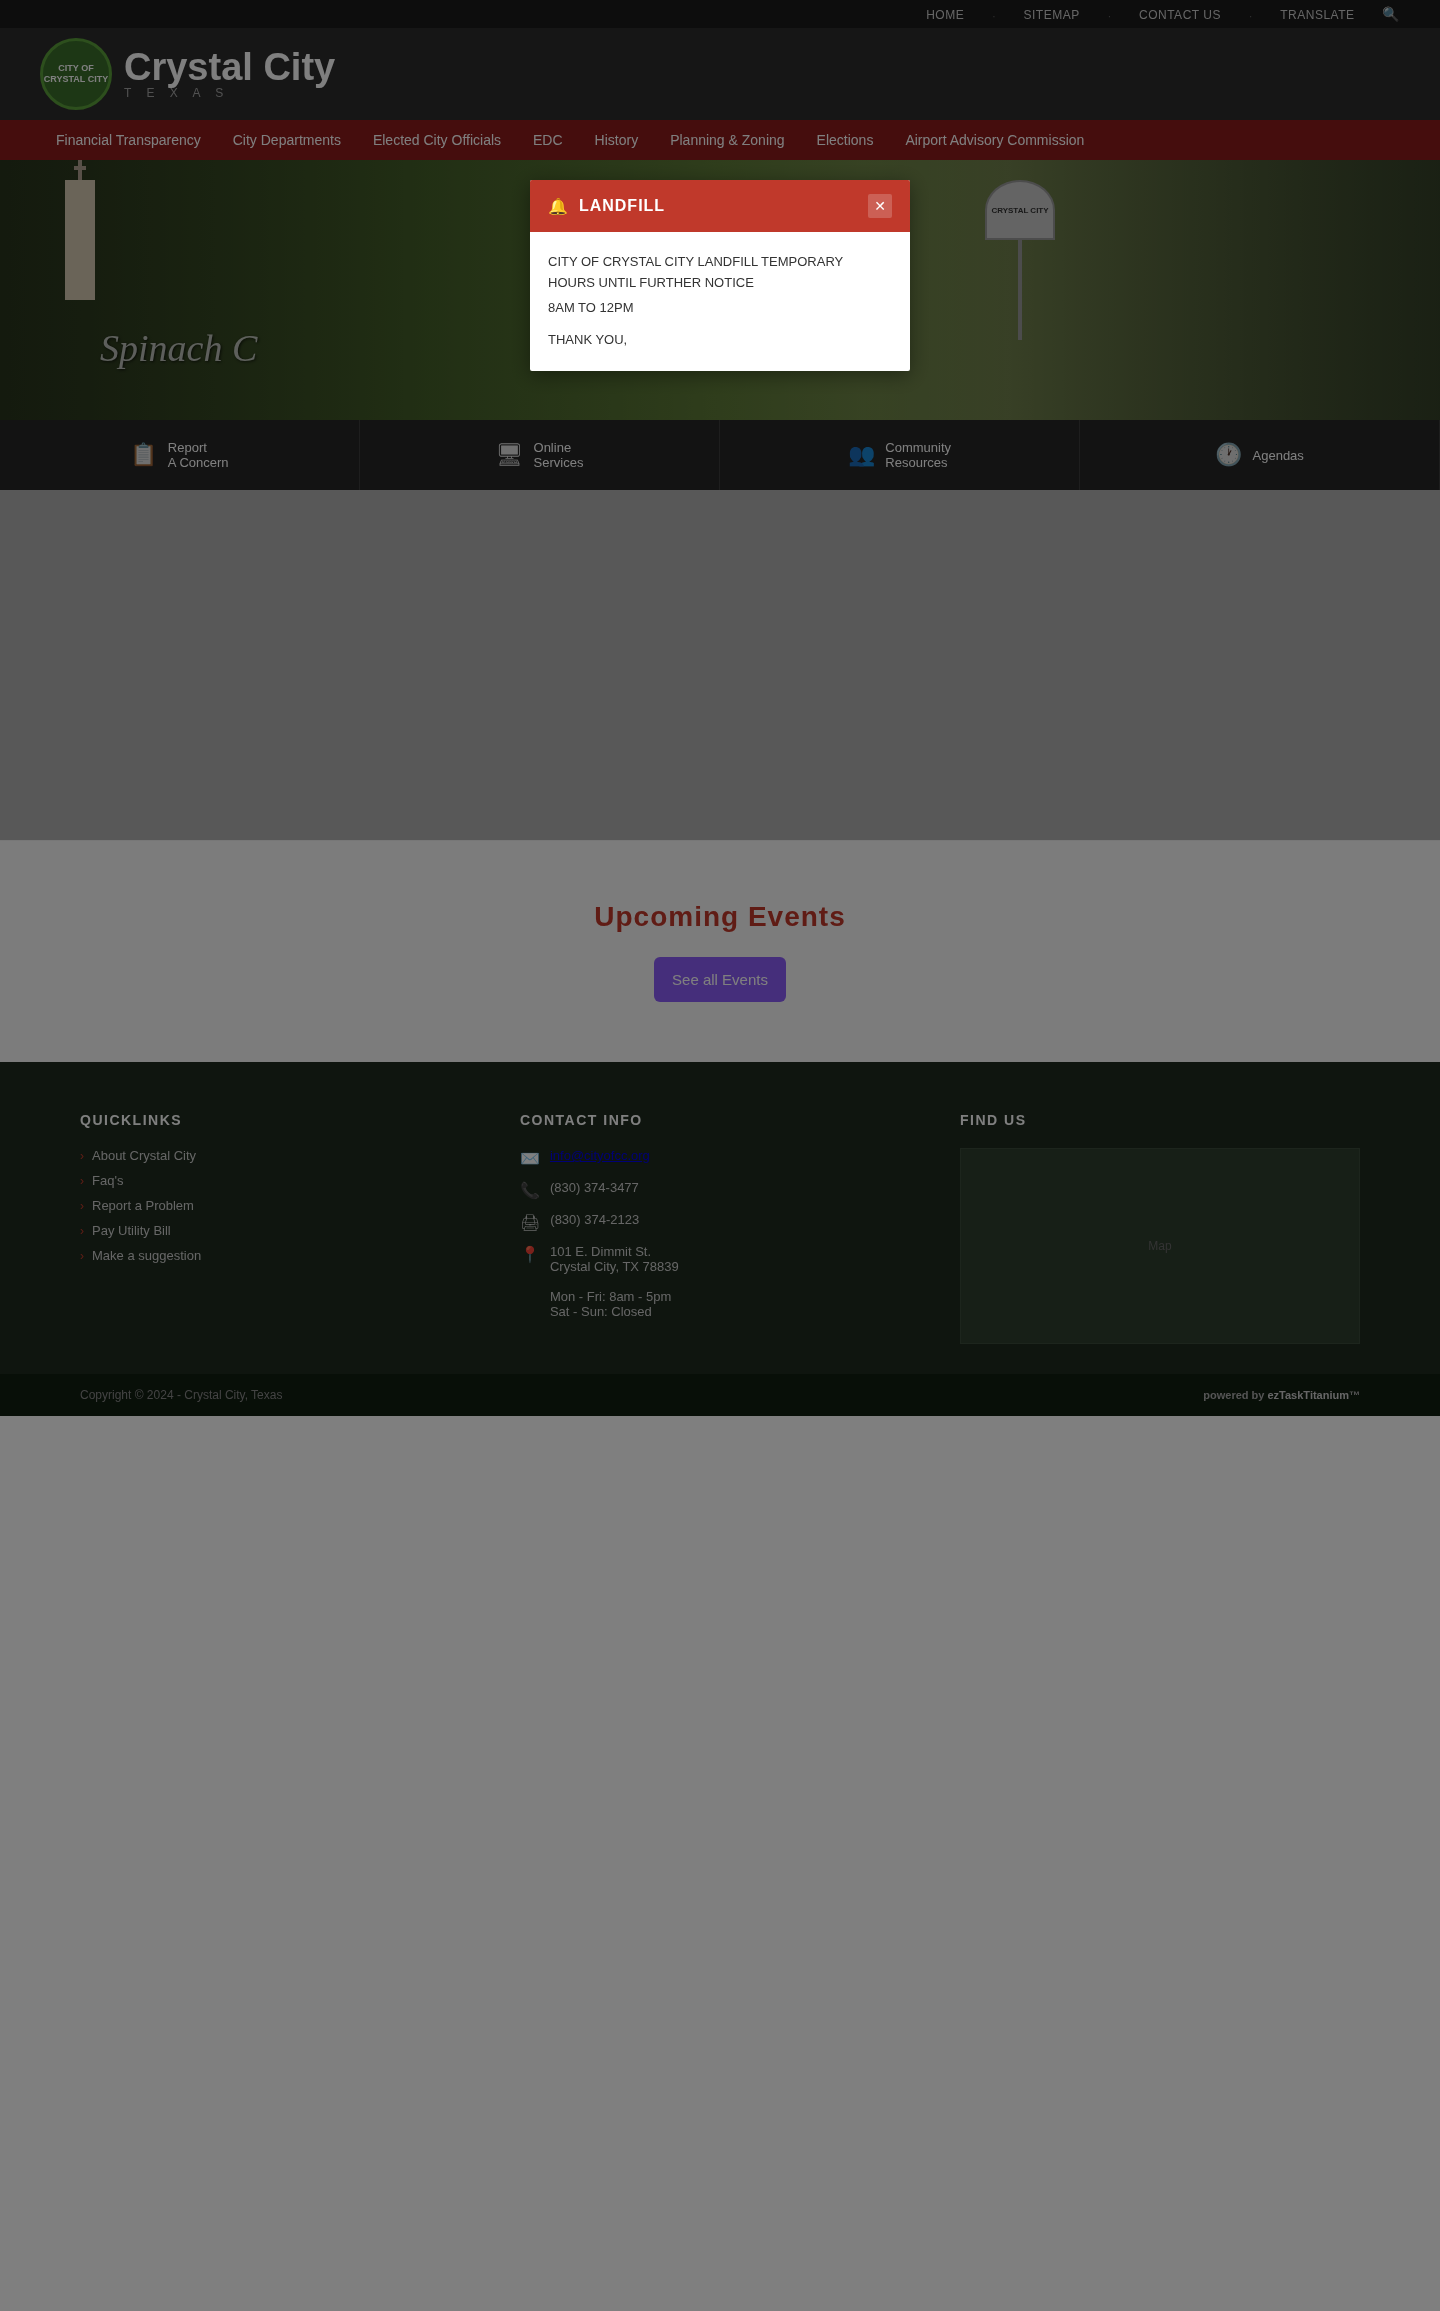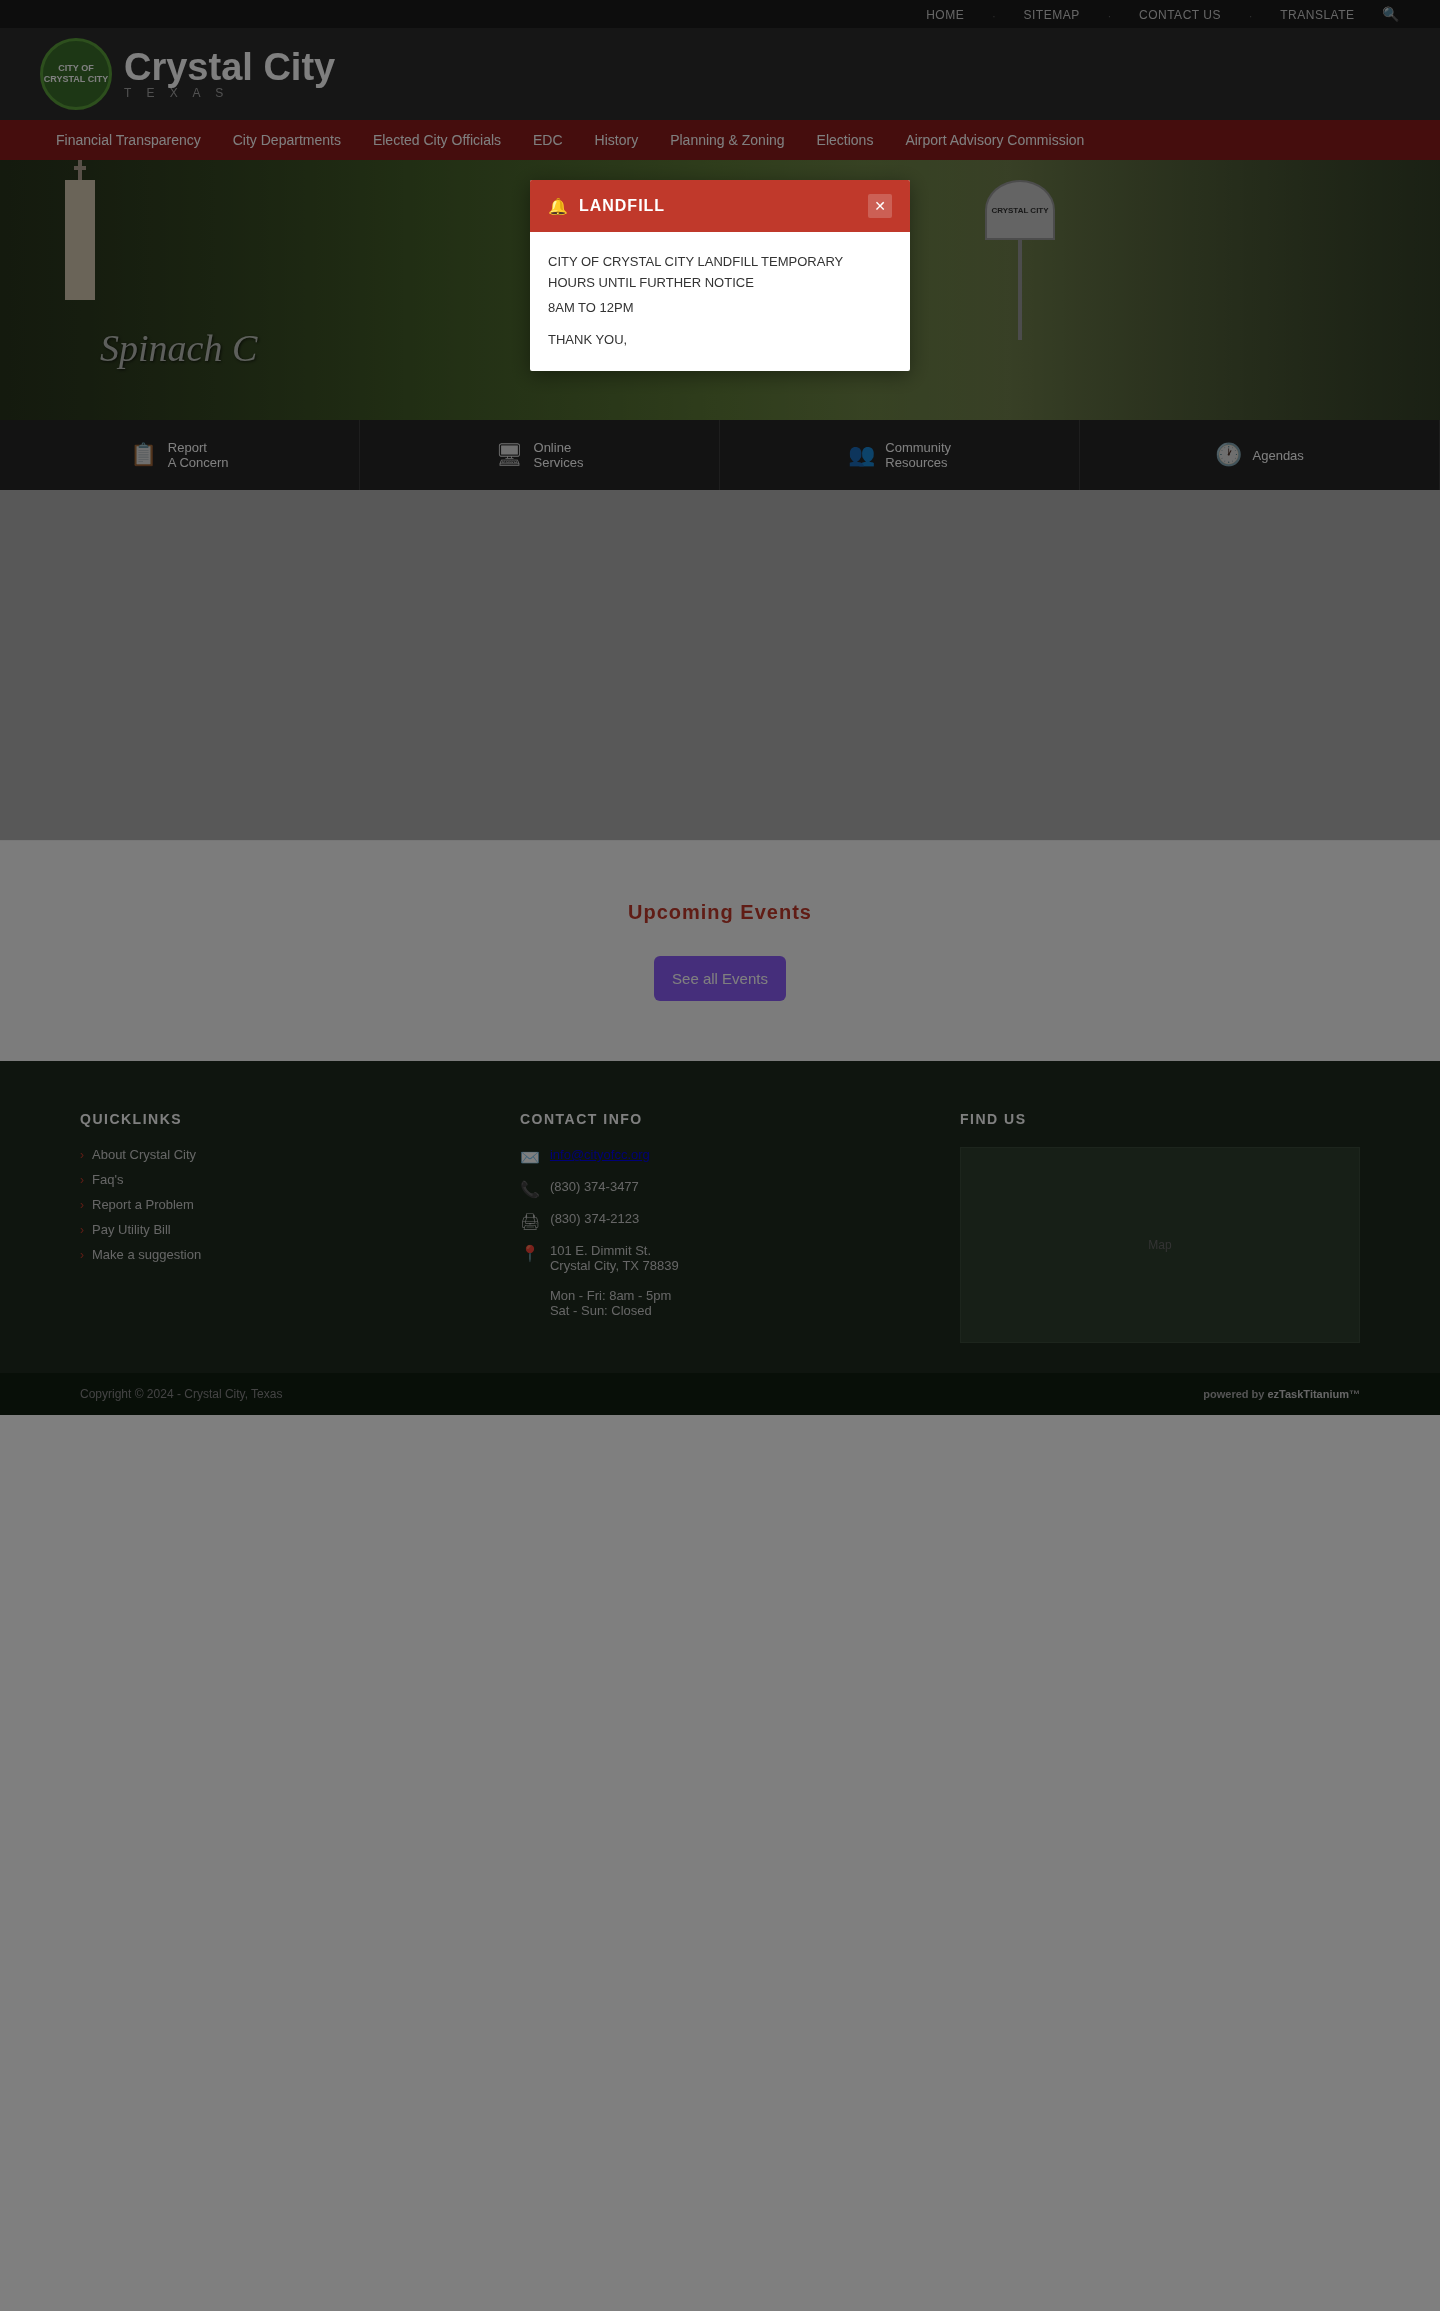--- a/index.html
+++ b/index.html
@@ -200,24 +200,24 @@
     }
 
     
     .events-section {
       background: #f9f9f9;
       padding: 60px 40px;
       text-align: center;
       border-top: 1px solid #eee;
     }
     .events-title {
-      font-size: 20px;
+      font-size: 28px;
       color: #c0392b;
       font-weight: bold;
-      margin-bottom: 32px;
+      margin-bottom: 24px;
       letter-spacing: 1px;
     }
     .see-all-btn {
       background: #8b5cf6;
       color: #fff;
       border: none;
       padding: 14px 18px;
       font-size: 15px;
       cursor: pointer;
       border-radius: 6px;

